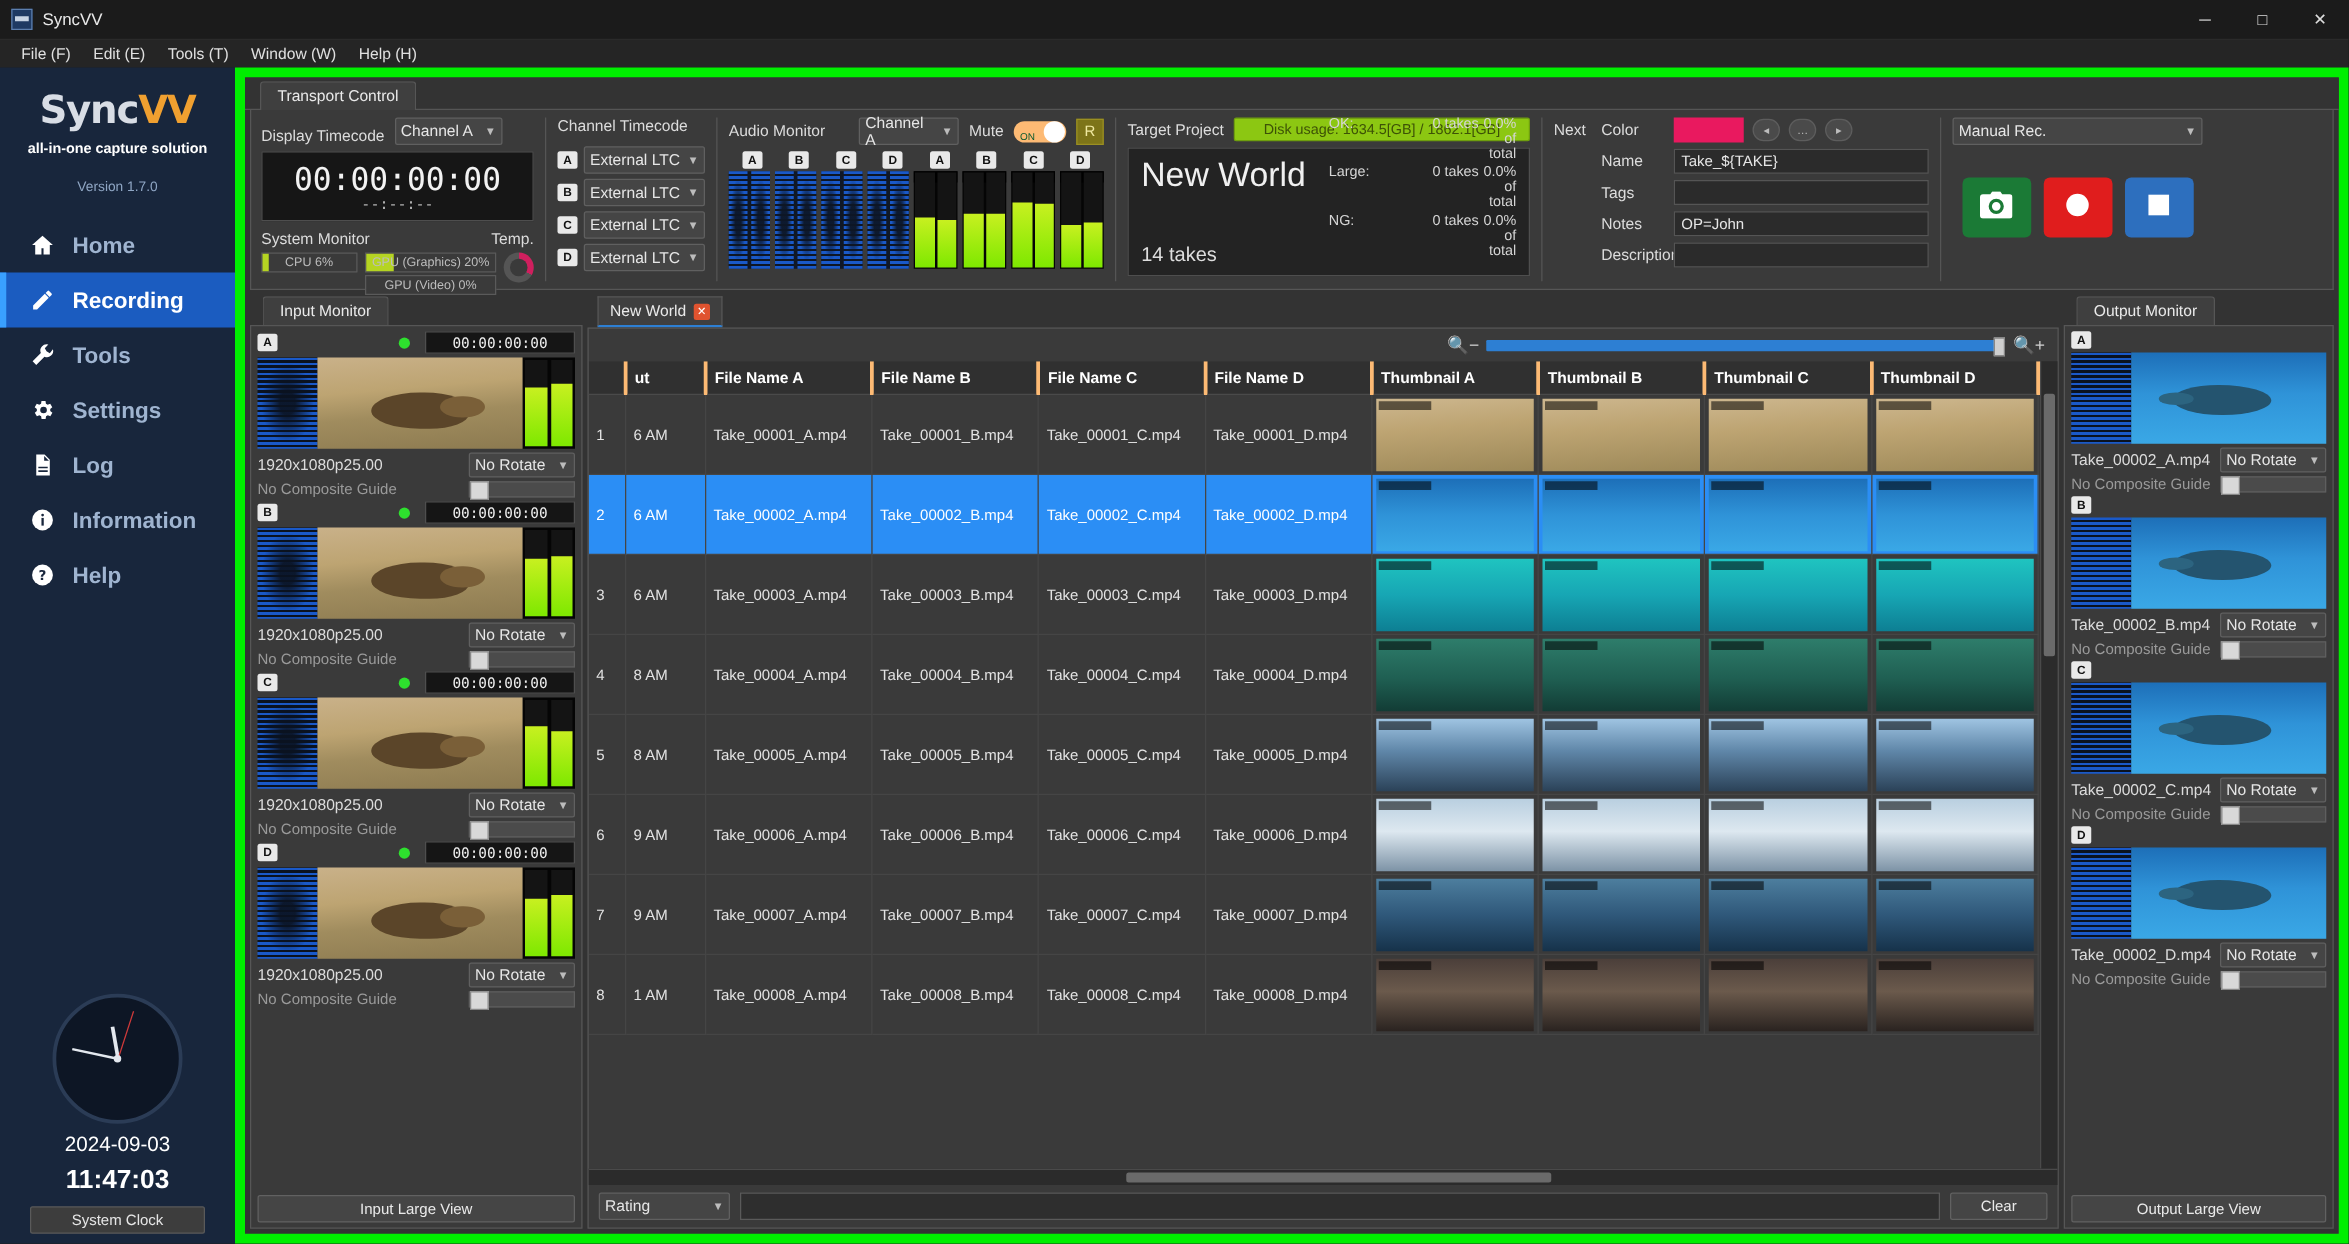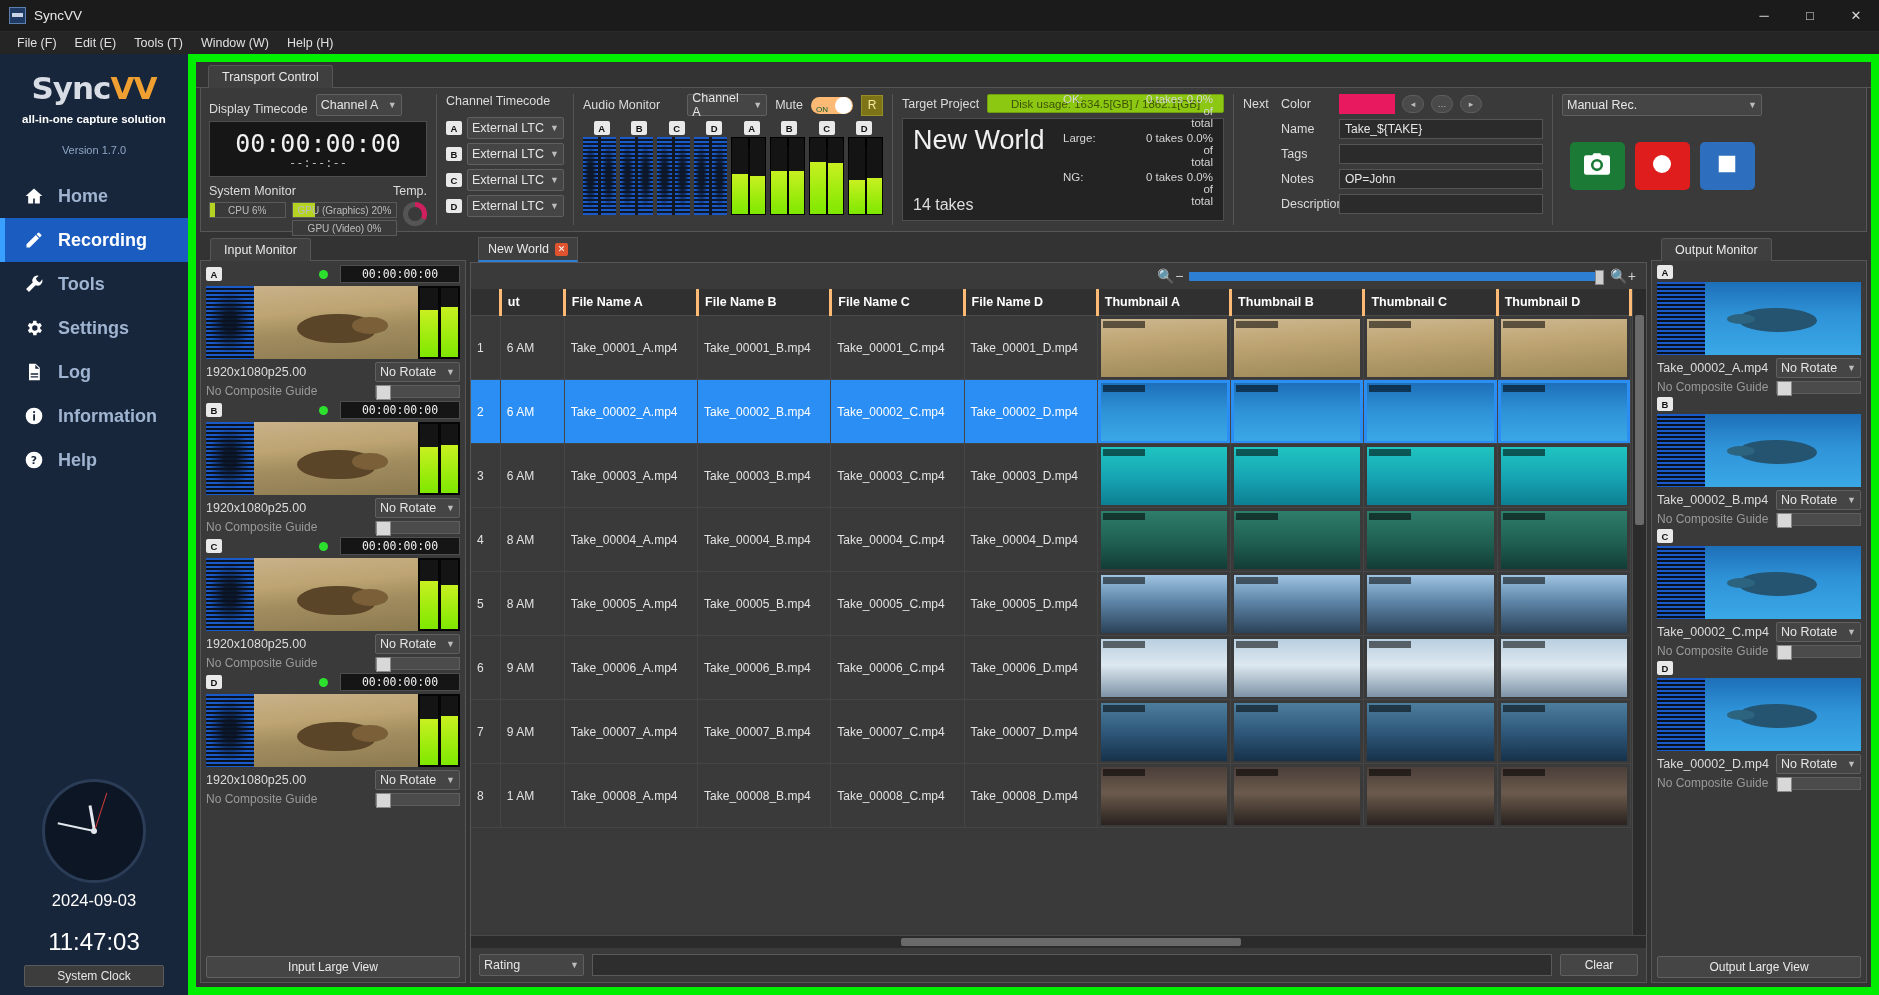--- a/index.html
+++ b/index.html
@@ -66,21 +66,21 @@
     width: 104px; height: 104px; margin: 0 auto; border-radius: 50%;
     background: #0d1625; border: 3px solid #2b3c56; position: relative;
   }
   .hand { position: absolute; left: 50%; bottom: 50%; background: #e3e8ef; transform-origin: 50% 100%; }
   #h-hour { width: 3px; height: 26px; margin-left: -1.5px; transform: rotate(350deg); }
   #h-min { width: 2px; height: 37px; margin-left: -1px; transform: rotate(282deg); }
   #h-sec { width: 1px; height: 40px; margin-left: -0.5px; background: #d03a3a; transform: rotate(18deg); }
   #clock-pin { position: absolute; left: 50%; top: 50%; width: 6px; height: 6px;
     margin: -3px 0 0 -3px; border-radius: 50%; background: #e3e8ef; }
   #clock-date { font-size: 16.5px; color: #ffffff; margin-top: 8px; }
-  #clock-time { font-size: 24px; color: #ffffff; margin-top: 18px; }
+  #clock-time { font-size: 21px; color: #ffffff; margin-top: 6px; font-weight: bold; }
   #sysclock-btn {
     margin: 9px auto 0; width: 140px; height: 22px; background: #3d3d3d;
     border: 1px solid #5a5a5a; border-radius: 2px; font-size: 12px; color: #e6e6e6;
     display: flex; align-items: center; justify-content: center;
   }
   
   #content-outer { flex: 1; background: #00ee00; padding: 8px; }
   #content { background: #333333; width: 100%; height: 100%; position: relative;
      display: flex; flex-direction: column; }
   
@@ -181,21 +181,21 @@
   #rec-mode { width: 100%; }
   #rec-btns { display: flex; gap: 10px; margin-top: 26px; justify-content: center; }
   .big-btn { width: 55px; height: 48px; border-radius: 5px; display: flex; align-items: center;
      justify-content: center; }
   #btn-snap { background: #1b7a36; }
   #btn-rec { background: #e01d1d; }
   #btn-stop { background: #2d6fbe; }
   
   #mid { flex: 1; display: flex; padding: 4px; gap: 4px; min-height: 0; }
   .col-panel { background: #3a3a3a; border: 1px solid #565656; display: flex; flex-direction: column; }
-  .tabrow { height: 24px; display: flex; align-items: center; padding-left: 10px; }
+  .tabrow { height: 24px; display: flex; align-items: flex-start; padding-left: 10px; }
   
   #inmon-wrap { width: 266px; flex: none; display: flex; flex-direction: column; }
   #inmon { flex: 1; display: flex; flex-direction: column; padding: 4px 5px; min-height: 0; }
   .mon-block { margin-bottom: 3px; }
   .mon-top { display: flex; align-items: center; gap: 6px; }
   .mon-led { width: 9px; height: 9px; border-radius: 50%; background: #2ee02e; margin-left: auto; }
   .mon-tc { width: 120px; height: 18px; background: #151515; border: 1px solid #4e4e4e;
      font-family: "DejaVu Sans Mono", monospace; font-size: 11.5px; color: #f0f0f0;
      display: flex; align-items: center; justify-content: center; margin-left: 6px; }
   .mon-video { height: 73px; display: flex; margin-top: 3px; }

